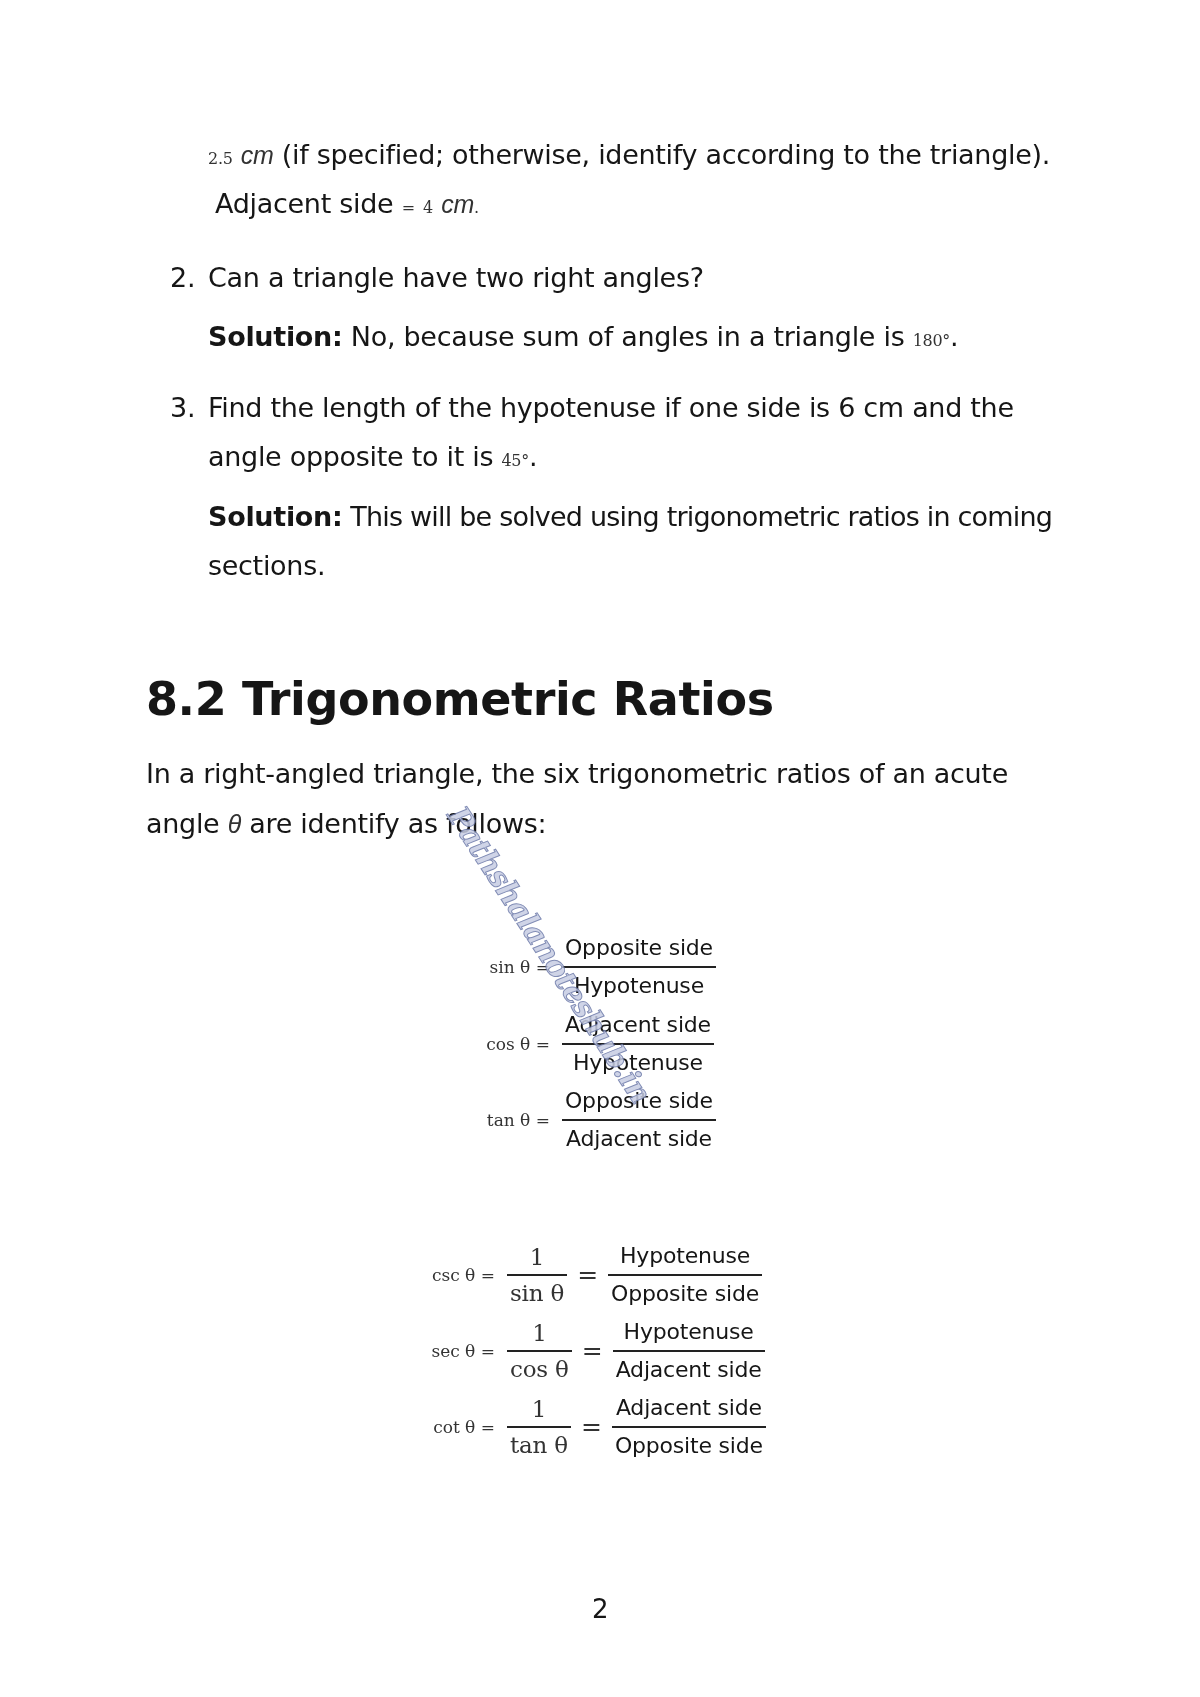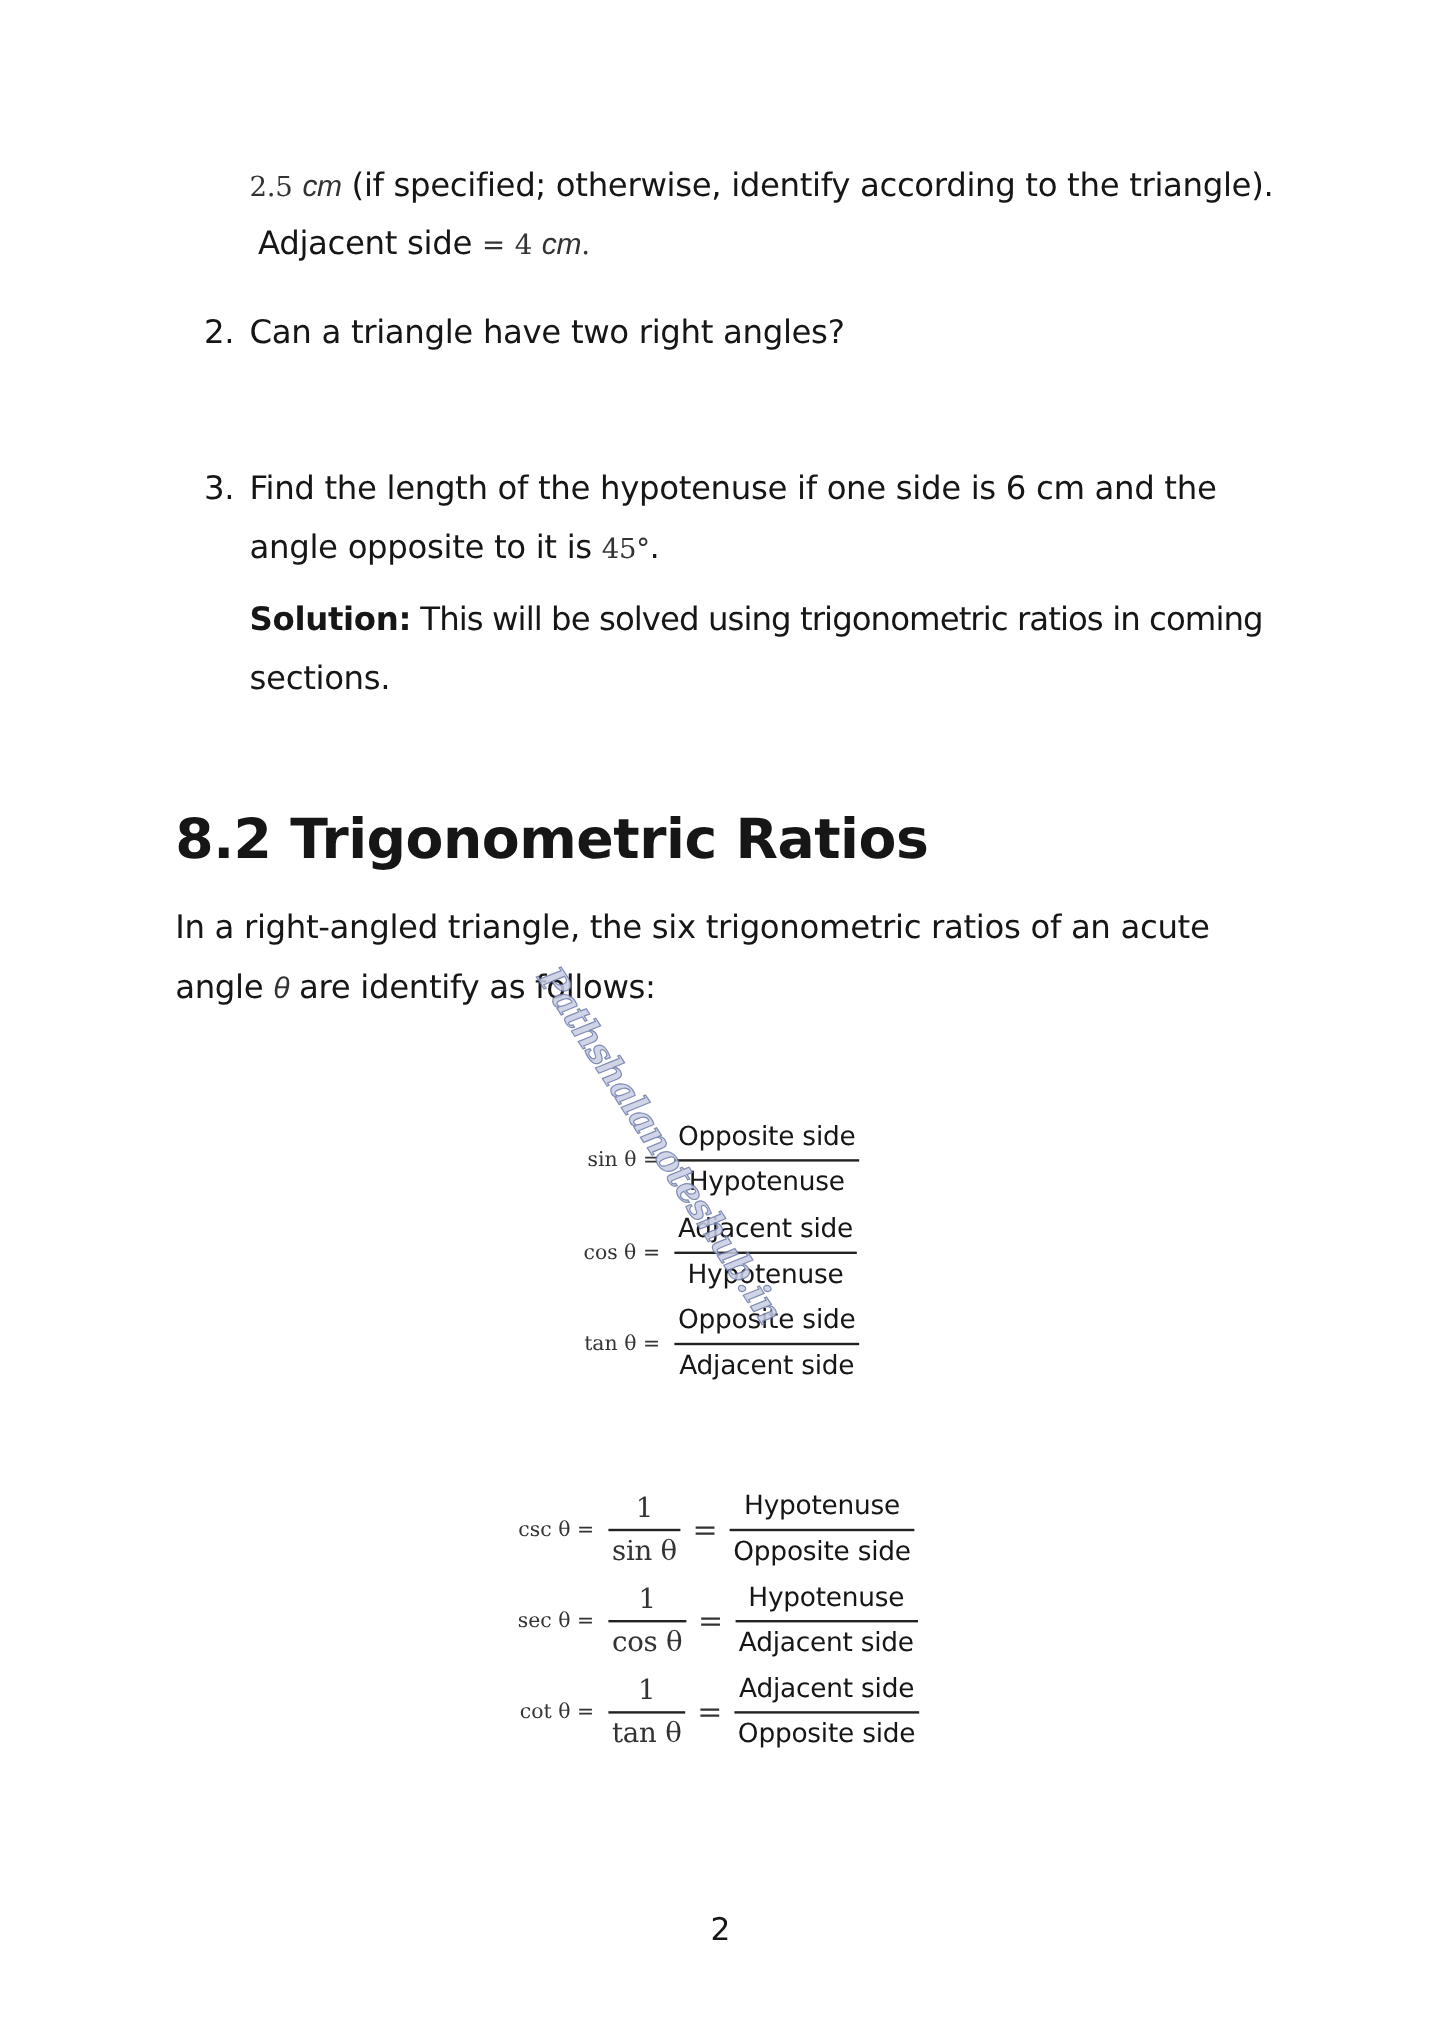--- a/index.html
+++ b/index.html
@@ -5,21 +5,21 @@
     html, body { margin: 0; padding: 0; background: #ffffff; }
     body {
       width: 1200px; height: 1697px; position: relative; overflow: hidden;
       font-family: "DejaVu Sans", sans-serif; color: #161616;
     }
     .page { position: absolute; left: 0; top: 0; width: 1200px; height: 1697px; }
     .line {
       position: absolute; font-size: 27px; line-height: 34px; white-space: nowrap;
       letter-spacing: -0.3px;
     }
-    .math { font-family: "DejaVu Serif", serif; font-size: 23px; color: #333; }
+    .math { font-family: "DejaVu Serif", serif; font-size: 16px; color: #333; }
     .mi { font-family: Liberation Sans, sans-serif; font-style: italic; font-size: 25px; color: #333; }
     .bold { font-weight: bold; }
     .num { display: inline-block; width: 38px; }
     h2.section {
       position: absolute; left: 146px; top: 678px; margin: 0;
       font-size: 46px; font-weight: bold; line-height: 42px; letter-spacing: -0.4px;
       white-space: nowrap;
     }
     
     .eq {
@@ -63,20 +63,23 @@
     <span class="mi">cm</span><span> (if specified; otherwise, identify according to the triangle).</span>
   </div>
   <div class="line" style="left:215px; top:187px;">
     <span>Adjacent side </span><span class="math">=</span>
     <span class="math">4</span>
     <span class="mi">cm</span><span class="math">.</span>
   </div>
 
   <div class="line" style="left:170px; top:261px;">
     <span class="num">2.</span><span>Can a triangle have two right angles?</span>
+  </div>
+  <div class="line" style="left:208px; top:320px;">
+    <span class="bold">Solution:</span><span> No, because sum of angles in a triangle is </span><span class="math">180°</span><span>.</span>
   </div>
 
   <div class="line" style="left:170px; top:391px;">
     <span class="num">3.</span><span>Find the length of the hypotenuse if one side is 6 cm and the</span>
   </div>
   <div class="line" style="left:208px; top:440px;">
     <span>angle opposite to it is </span><span class="math">45°</span><span>.</span>
   </div>
   <div class="line" style="left:208px; top:500px;">
     <span class="bold">Solution:</span><span style="letter-spacing:-0.8px;"> This will be solved using trigonometric ratios in coming</span>

